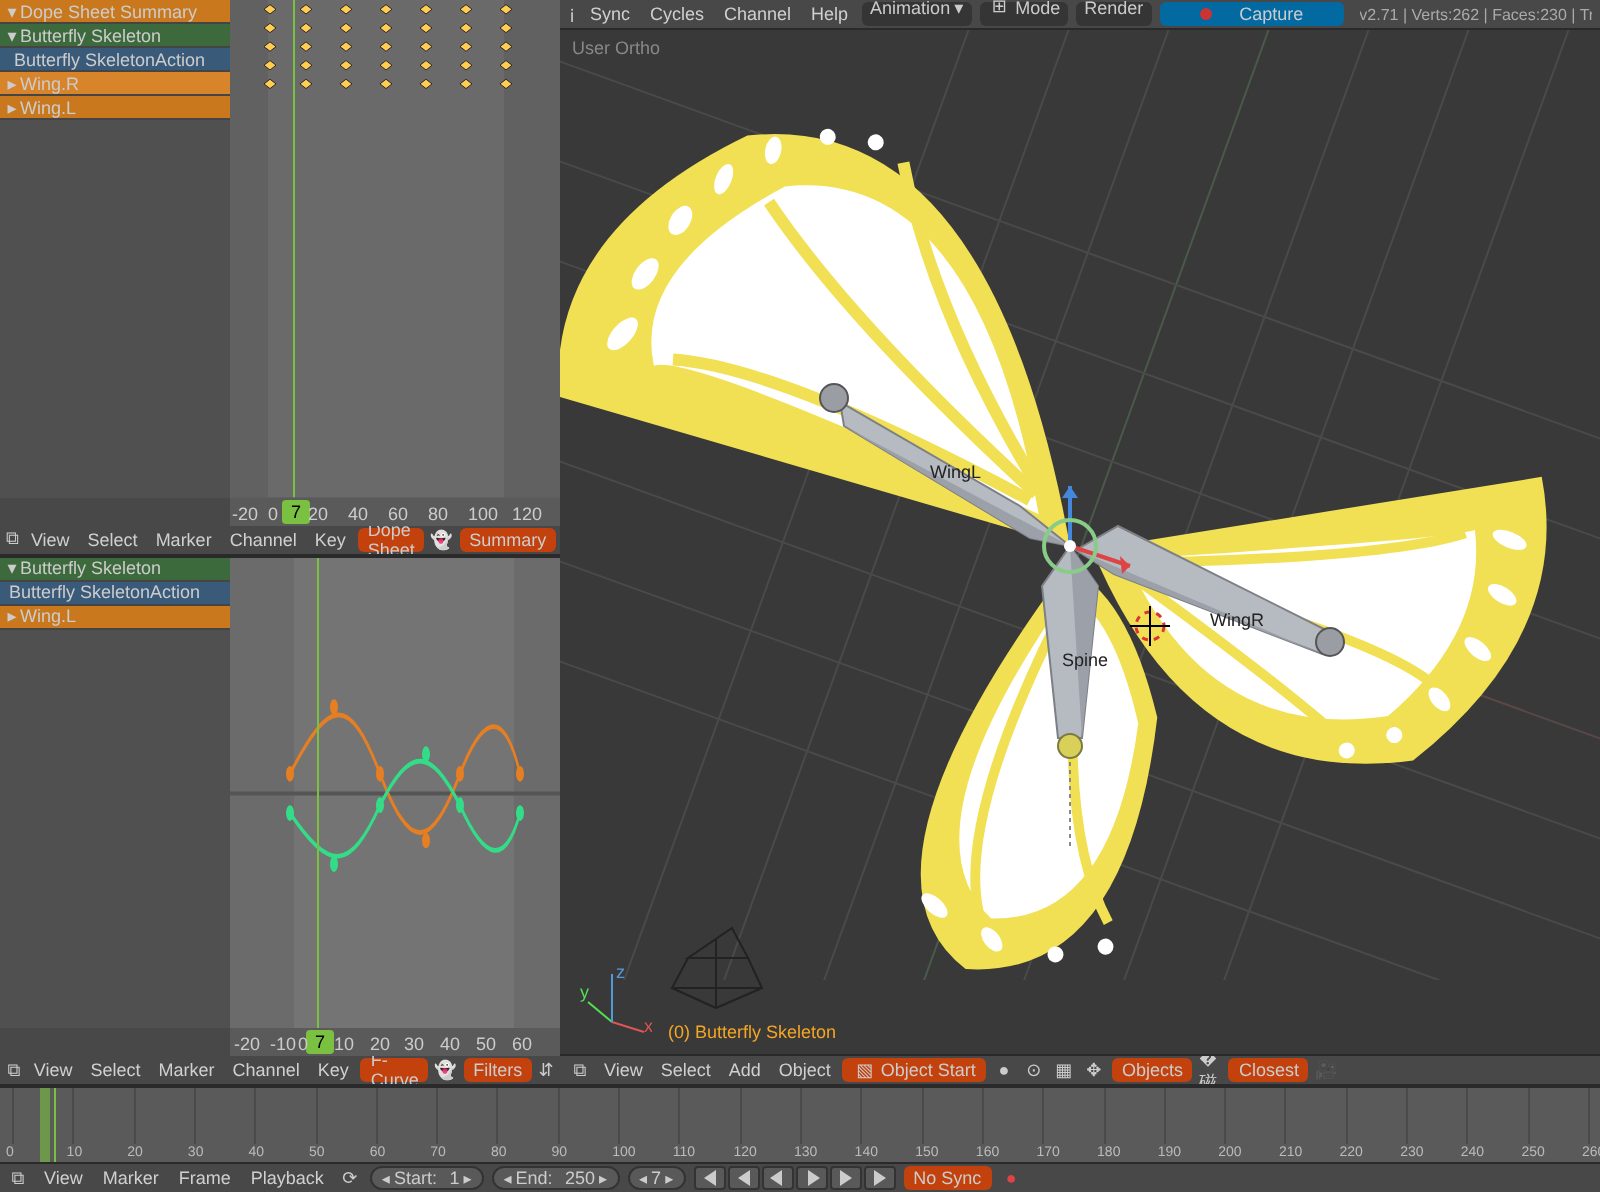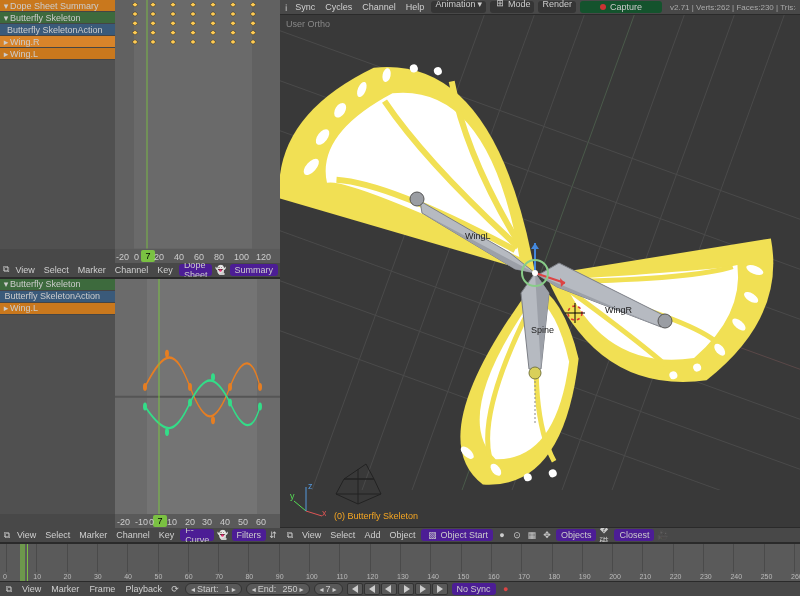--- a/index.html
+++ b/index.html
@@ -6,34 +6,34 @@
   body { background: #404040; width: 800px; height: 596px; overflow: hidden; }
   .root { display: flex; flex-direction: column; width: 100%; height: 100%; }
   .top-area { flex: 1; display: flex; min-height: 0; }
   .left-panels { width: 280px; display: flex; flex-direction: column; background: #3b3b3b; }
   .dope-editor { flex: 1.05; display: flex; flex-direction: column; border-bottom: 2px solid #2a2a2a; min-height: 0; }
   .graph-editor { flex: 1; display: flex; flex-direction: column; min-height: 0; }
   .viewport { flex: 1; display: flex; flex-direction: column; background: #393939; min-width: 0; }
   .viewport-header { height: 15px; background: #484848; display: flex; align-items: center; gap: 4px; padding: 0 4px; border-bottom: 1px solid #2a2a2a; }
   .menu-item { color: #d0d0d0; cursor: pointer; padding: 0 3px; }
   .scene-chip, .render-chip { background: #353535; border-radius: 3px; padding: 4px 4px; display: flex; align-items: flex-end; gap: 2px; height: 12px; }
-  .capture-chip { background: #14532d; border-radius: 3px; padding: 0 20px; display: flex; align-items: center; gap: 4px; height: 12px; }
+  .capture-chip { background: #0369a1; border-radius: 3px; padding: 0 20px; display: flex; align-items: center; gap: 14px; height: 12px; }
   .rec-dot { width: 6px; height: 6px; background: #c33; border-radius: 50%; display: inline-block; }
   .stats { color: #aaa; font-size: 8px; margin-left: 4px; white-space: nowrap; overflow: hidden; }
   .viewport-3d { flex: 1; position: relative; background: #393939; overflow: hidden; }
   .grid-lines { position: absolute; inset: 0; }
   .grid-lines line { stroke: #4a4a4a; stroke-width: 1; }
   .grid-lines line.axis-x { stroke: #5a4848; }
   .grid-lines line.axis-y { stroke: #4a5a4a; }
   .user-ortho { position: absolute; top: 4px; left: 6px; color: #888; }
   .selected-label { position: absolute; bottom: 6px; left: 54px; color: #f5a623; }
   .mini-axes { position: absolute; bottom: 6px; left: 6px; width: 40px; height: 40px; }
   .butterfly-svg { position: absolute; inset: 0; }
   .viewport-footer { height: 15px; background: #484848; display: flex; align-items: center; gap: 3px; padding: 0 4px; border-top: 1px solid #2a2a2a; overflow: hidden; }
-  .mode-btn { background: #4c1d95; border-radius: 3px; padding: 0 5px; height: 12px; display: flex; align-items: center; gap: 2px; cursor: pointer; }
+  .mode-btn { background: #c2410c; border-radius: 3px; padding: 0 5px; height: 12px; display: flex; align-items: center; gap: 2px; cursor: pointer; }
   .small-icon { width: 12px; height: 12px; display: inline-flex; align-items: center; justify-content: center; }
 
   .dope-body { flex: 1; display: flex; min-height: 0; }
   .dope-channels { width: 115px; background: #505050; display: flex; flex-direction: column; font-size: 8px; }
   .ch-row { height: 12px; display: flex; align-items: center; padding-left: 2px; border-bottom: 1px solid #454545; cursor: pointer; }
   .ch-row.orange { background: #c9781d; color: #000; }
   .ch-row.blue { background: #3a5a7a; }
   .ch-row.green { background: #3d6a3d; }
   .ch-row.orange.selected { background: #d8842a; }
   .dope-chevron { width: 8px; text-align: center; }

